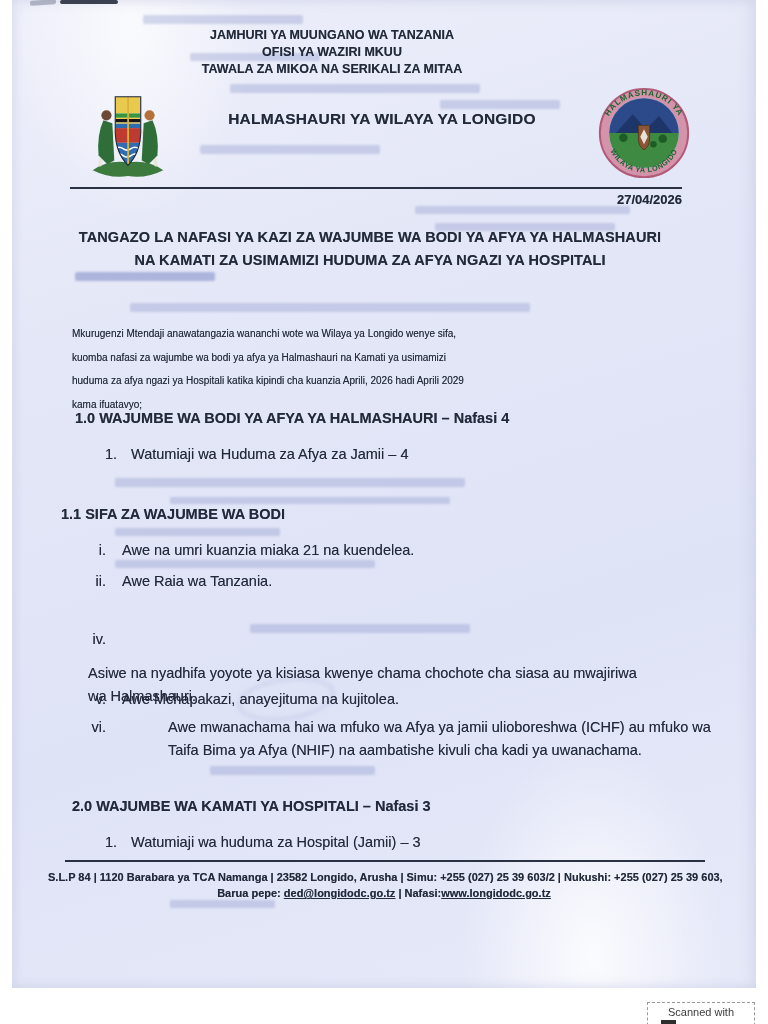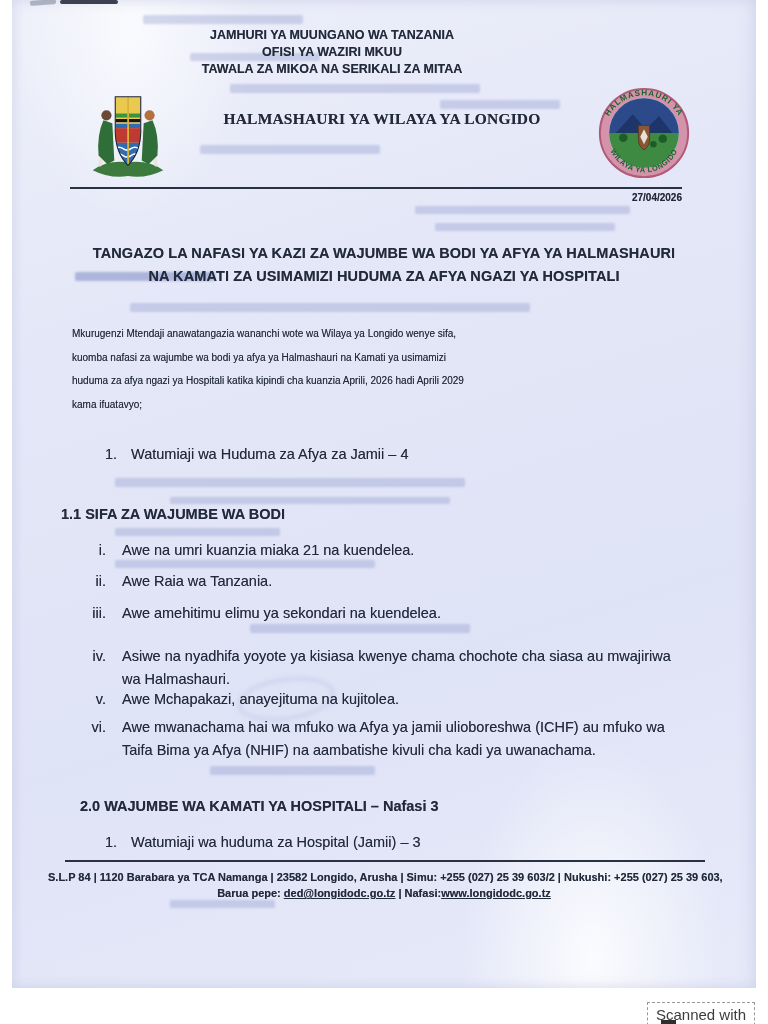--- a/index.html
+++ b/index.html
@@ -20,37 +20,37 @@
   }
   .ink{color:#222a3a;text-shadow:0 0 .6px rgba(34,42,58,.55);}
   .b{font-weight:bold;}
   .ctr{text-align:center;}
   .pre{white-space:pre-line;}
   .hline{background:#2a3143;height:2px;}
   .bleed{background:rgba(123,136,196,.30);filter:blur(1.3px);border-radius:2px;}
   .bleed.dark{background:rgba(104,120,186,.45);}
   .hdr{font-size:12.5px;line-height:17px;}
   .org{font-size:15.5px;letter-spacing:.2px;}
-  .date{font-size:10px;}
+  .date{font-size:13px;}
   .doctitle{font-size:14.5px;line-height:23px;letter-spacing:.1px;}
   .body-text{font-size:10px;line-height:23.5px;}
   .sec{font-size:14.5px;}
   .numrow{display:flex;font-size:14.5px;line-height:23px;}
   .inum{width:16px;}
   .igap{width:10px;}
   .qrow{display:flex;font-size:14.5px;line-height:23px;}
   .qnum{width:34px;text-align:right;flex:0 0 34px;}
   .qtext{padding-left:16px;width:588px;}
   .foot{font-size:11px;line-height:16px;white-space:nowrap;}
   .u{text-decoration:underline;}
   #scan-badge{
     position:absolute;left:647px;top:1002px;width:108px;height:34px;
     background:#fff;border:1px dashed #9a9a9a;box-sizing:border-box;
   }
-  #scan-badge .lbl{display:block;text-align:center;margin-top:3px;font-size:15px;color:#3c3c3c;}
+  #scan-badge .lbl{display:block;text-align:center;margin-top:3px;font-size:11px;color:#3c3c3c;}
   #scan-badge .logo-sq{position:absolute;left:13px;top:17px;width:15px;height:14px;background:#2e2e2e;}
   .topmark1{position:absolute;left:48px;top:0;width:58px;height:4px;background:#3b4150;border-radius:2px;}
   .topmark2{position:absolute;left:18px;top:0;width:26px;height:5px;background:#8d93a6;opacity:.65;border-radius:2px;transform:rotate(-4deg);}
   .blob{
     position:absolute;width:92px;height:36px;border:3px solid rgba(123,136,196,.22);
     border-radius:50%;filter:blur(2px);transform:rotate(-8deg);
   }
 </style>
 </head>
 <body>
@@ -102,21 +102,21 @@
       <rect x="37" y="40.5" width="26" height="4.5" fill="#2f6cb0"></rect>
       <rect x="37" y="45" width="26" height="15" fill="#bf3a30"></rect>
       <rect x="37" y="60" width="26" height="23" fill="#2f6cb0"></rect>
       <path d="M37 66 q4 -3 8 0 t8 0 t8 0" stroke="#ffffff" stroke-width="1.6" fill="none"></path>
       <path d="M37 73 q4 -3 8 0 t8 0 t8 0" stroke="#ffffff" stroke-width="1.6" fill="none"></path>
       <rect x="49.2" y="10" width="1.8" height="75" fill="#d9b23c"></rect>
     </g>
     <path d="M37 13 H63 V48 Q63 70 50 83 Q37 70 37 48 Z" fill="none" stroke="#1c2333" stroke-width="1.1"></path>
   </svg>
 
-  <div class="abs ctr ink b org" style="left:60px;top:110px;width:620px;font-family:Liberation Serif, serif;">HALMASHAURI YA WILAYA YA LONGIDO</div>
+  <div class="abs ctr ink b org" style="left:60px;top:110px;width:620px;">HALMASHAURI YA WILAYA YA LONGIDO</div>
 
   <svg class="abs" style="left:585px;top:84px;" width="94" height="98" viewBox="0 0 100 100">
     <circle cx="50" cy="50" r="47" fill="#d493ab" stroke="#b05a78" stroke-width="2"></circle>
     <circle cx="50" cy="50" r="37" fill="#cfd8e8" stroke="#9fb0c8" stroke-width="1"></circle>
     <path d="M13 50 A37 37 0 0 1 87 50 Z" fill="#2c4a8a"></path>
     <path d="M20 50 L38 30 L52 46 L66 32 L80 50 Z" fill="#1d3568"></path>
     <path d="M13 50 A37 37 0 0 0 87 50 Z" fill="#3e8a42"></path>
     <circle cx="28" cy="55" r="4.5" fill="#1e5c26"></circle>
     <circle cx="70" cy="56" r="4.5" fill="#1e5c26"></circle>
     <circle cx="60" cy="62" r="3.5" fill="#1e5c26"></circle>
@@ -130,64 +130,61 @@
       <textPath href="#arcTop" startOffset="50%" text-anchor="middle">HALMASHAURI YA</textPath>
     </text>
     <text font-family="Liberation Sans, sans-serif" font-size="7.8" font-weight="bold" fill="#17642c" letter-spacing=".6">
       <textPath href="#arcBottom" startOffset="50%" text-anchor="middle">WILAYA YA LONGIDO</textPath>
     </text>
   </svg>
 
   <div class="abs hline" style="left:58px;top:187px;width:612px;"></div>
   <div class="abs ink b date" style="left:470px;top:192px;width:200px;text-align:right;">27/04/2026</div>
 
-  <div class="abs ctr ink b doctitle pre" style="left:58px;top:226px;width:628px;margin-top:16px;">TANGAZO LA NAFASI YA KAZI ZA WAJUMBE WA BODI YA AFYA YA HALMASHAURI
+  <div class="abs ctr ink b doctitle pre" style="left:44px;top:226px;width:628px;">TANGAZO LA NAFASI YA KAZI ZA WAJUMBE WA BODI YA AFYA YA HALMASHAURI
 NA KAMATI ZA USIMAMIZI HUDUMA ZA AFYA NGAZI YA HOSPITALI</div>
 
   <div class="abs ink body-text pre" style="left:60px;top:322px;width:640px;">Mkurugenzi Mtendaji anawatangazia wananchi wote wa Wilaya ya Longido wenye sifa,
 kuomba nafasi za wajumbe wa bodi ya afya ya Halmashauri na Kamati ya usimamizi
 huduma za afya ngazi ya Hospitali katika kipindi cha kuanzia Aprili, 2026 hadi Aprili 2029
 kama ifuatavyo;</div>
 
+  <div class="abs ink b sec" style="left:63px;top:410px;">1.0 WAJUMBE WA BODI YA AFYA YA HALMASHAURI – Nafasi 4</div>
   <div class="abs numrow ink" style="left:93px;top:443px;">
     <span class="inum">1.</span>
     <span class="igap"></span>
     <span>Watumiaji wa Huduma za Afya za Jamii – 4</span>
   </div>
 
   <div class="abs ink b sec" style="left:49px;top:506px;">1.1 SIFA ZA WAJUMBE WA BODI</div>
 
   <div class="abs qrow ink" style="left:60px;top:539px;">
     <span class="qnum">i.</span>
     <span class="qtext pre">Awe na umri kuanzia miaka 21 na kuendelea.</span>
   </div>
   <div class="abs qrow ink" style="left:60px;top:570px;">
     <span class="qnum">ii.</span>
     <span class="qtext pre">Awe Raia wa Tanzania.</span>
   </div>
-  <div class="abs qrow ink" style="left:60px;top:602px;">
-    <span class="qnum">iii.</span>
-    <span class="qtext pre">Awe amehitimu elimu ya sekondari na kuendelea.</span>
-  </div>
-  <div class="abs qrow ink" style="left:60px;top:645px;">
+  <div class="abs qrow ink" style="left:60px;top:628px;flex-direction:column;">
     <span class="qnum">iv.</span>
     <span class="qtext pre">Asiwe na nyadhifa yoyote ya kisiasa kwenye chama chochote cha siasa au mwajiriwa
 wa Halmashauri.</span>
   </div>
   <div class="abs qrow ink" style="left:60px;top:688px;">
     <span class="qnum">v.</span>
     <span class="qtext pre">Awe Mchapakazi, anayejituma na kujitolea.</span>
   </div>
-  <div class="abs qrow ink" style="left:60px;top:716px;">
+  <div class="abs qrow ink" style="left:60px;top:716px;gap:46px;">
     <span class="qnum">vi.</span>
     <span class="qtext pre">Awe mwanachama hai wa mfuko wa Afya ya jamii ulioboreshwa (ICHF) au mfuko wa
 Taifa Bima ya Afya (NHIF) na aambatishe kivuli cha kadi ya uwanachama.</span>
   </div>
 
-  <div class="abs ink b sec" style="left:68px;top:798px;">2.0 WAJUMBE WA KAMATI YA HOSPITALI – Nafasi 3</div>
+  <div class="abs ink b sec" style="left:60px;top:798px;">2.0 WAJUMBE WA KAMATI YA HOSPITALI – Nafasi 3</div>
   <div class="abs numrow ink" style="left:93px;top:831px;">
     <span class="inum">1.</span>
     <span class="igap"></span>
     <span>Watumiaji wa huduma za Hospital (Jamii) – 3</span>
   </div>
 
   <div class="abs hline" style="left:53px;top:860px;width:640px;"></div>
   <div class="abs ctr ink b foot" style="left:36px;top:869px;width:672px;">S.L.P 84 | 1120 Barabara ya TCA Namanga | 23582 Longido, Arusha | Simu: +255 (027) 25 39 603/2 | Nukushi: +255 (027) 25 39 603,</div>
   <div class="abs ctr ink b foot" style="left:36px;top:885px;width:672px;">
     <span>Barua pepe: </span><span class="u">ded@longidodc.go.tz</span><span> | Nafasi:</span><span class="u">www.longidodc.go.tz</span>

